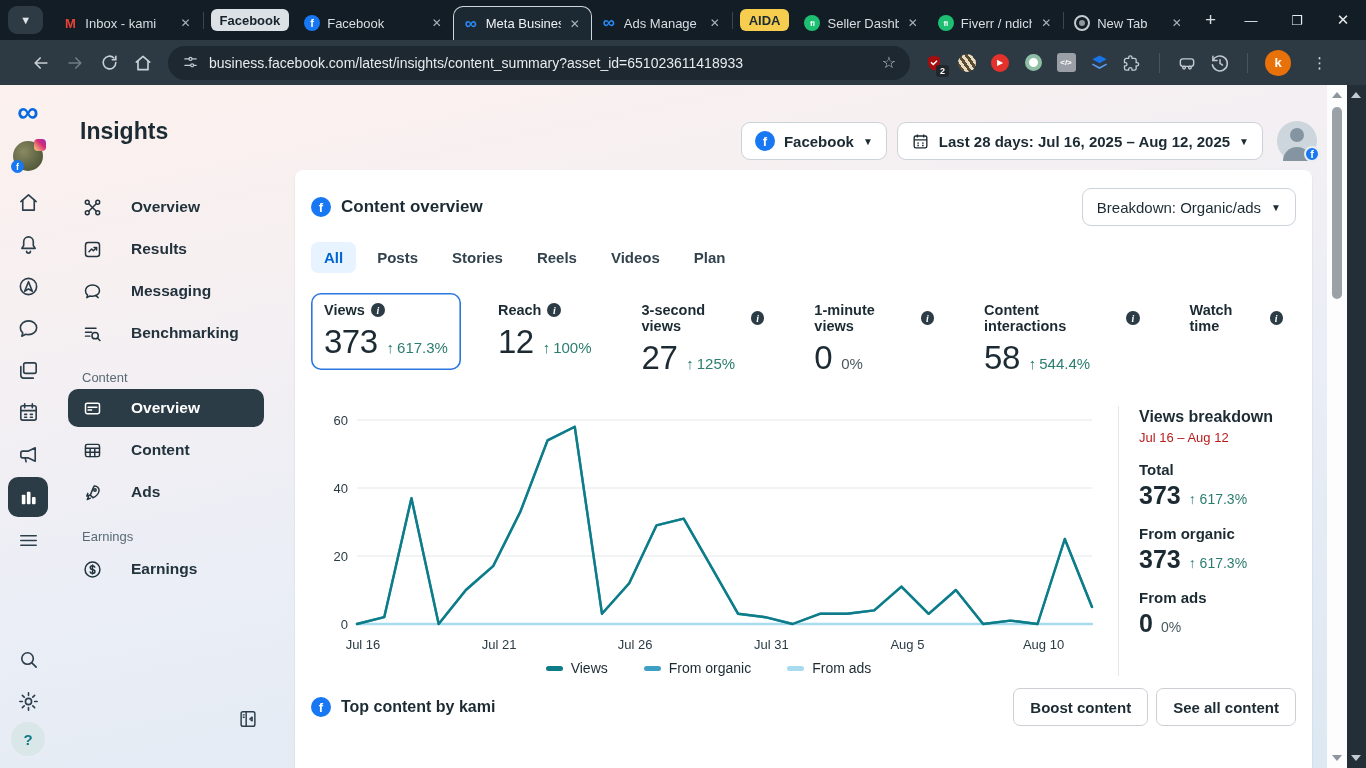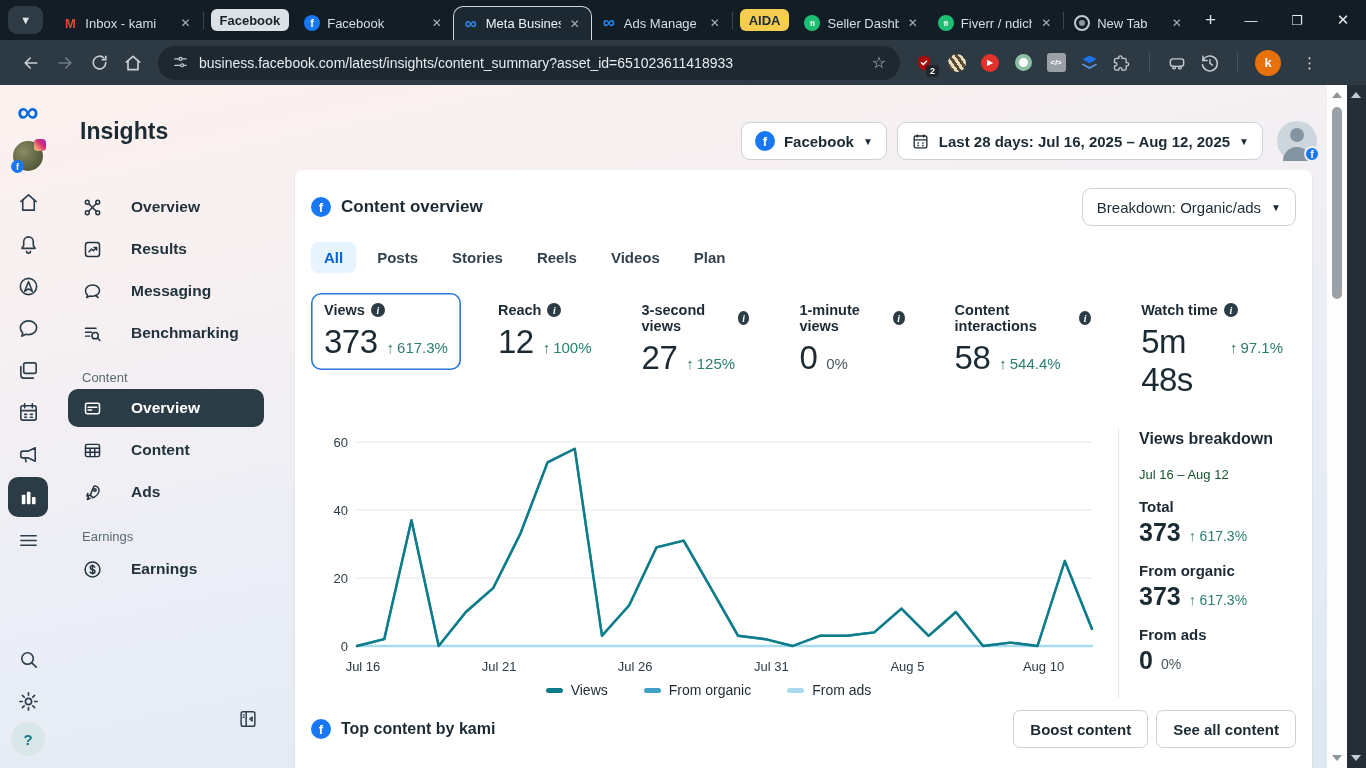--- a/index.html
+++ b/index.html
@@ -22,21 +22,21 @@
   .wincontrols { margin-left:auto; align-self:center; display:flex; align-items:center; gap:0; }
   .winbtn { width:46px; height:38px; display:flex; align-items:center; justify-content:center; color:#e8ecef; font-size:13px; }
   .favicon { width:16px; height:16px; border-radius:50%; display:flex; align-items:center; justify-content:center; font-weight:700; flex:none; }
   .fav-gmail { color:#ea4335; font-size:13px; }
   .fav-fb { background:#1877f2; color:#fff; font-size:11px; }
   .fav-meta { color:#2a8af5; font-size:17px; }
   .fav-fiverr { background:#1dbf73; color:#fff; font-size:8px; }
   .fav-chrome { border:2px solid #c3cad0; }
   .fav-chrome i { display:block; width:6px; height:6px; border-radius:50%; background:#8d969c; }
 
-  .toolbar { height:45px; background:#2d3a44; display:flex; align-items:center; padding:0 14px; }
+  .toolbar { height:45px; background:#2d3a44; display:flex; align-items:center; padding:0 24px; }
   .navbtn { width:34px; height:34px; display:flex; align-items:center; justify-content:center; color:#c8d0d5; }
   .navbtn.dim { color:#6f7b84; }
   .urlpill { width:742px; height:34px; background:#1d2830; border-radius:17px; display:flex; align-items:center; padding:0 14px; gap:10px; margin:0 8px; }
   .urltext { flex:1; font-size:14px; color:#e7ebee; white-space:nowrap; overflow:hidden; }
   .extrow { display:flex; align-items:center; gap:13px; margin-left:6px; }
   .ext { width:20px; height:20px; display:flex; align-items:center; justify-content:center; position:relative; }
   .badge2 { position:absolute; bottom:-4px; right:-5px; background:#20262b; color:#fff; font-size:9px; font-weight:700; padding:1px 4px; border-radius:3px; }
   .badger { width:18px; height:18px; border-radius:50%; background:repeating-linear-gradient(55deg,#e8dcc0 0 3px,#5c4b33 3px 6px); }
   .playext { width:18px; height:18px; border-radius:50%; background:#e3312b; color:#fff; font-size:8px; display:flex; align-items:center; justify-content:center; }
   .greenext { width:17px; height:17px; border-radius:50%; border:4px solid #8fbfa5; background:#fff; }
@@ -119,21 +119,21 @@
   .mdelta.flat { color:#4a5960; }
 
   .chart-section { display:flex; margin-top:20px; }
   .chart-col { flex:1; }
   .legend { display:flex; justify-content:center; gap:36px; margin-top:2px; }
   .legend-item { display:flex; align-items:center; gap:8px; font-size:14px; color:#1c2b33; }
   .legend-swatch { width:17px; height:5px; border-radius:3px; background:#0d7c87; }
 
   .vb-panel { width:186px; border-left:1px solid #e3e6ea; padding-left:20px; margin-left:12px; }
   .vb-title { font-size:16px; font-weight:700; margin-top:2px; }
-  .vb-range { font-size:13px; color:#14532d; margin-top:19px; margin-bottom:16px; }
+  .vb-range { font-size:13px; color:#b91c1c; margin-top:4px; margin-bottom:16px; }
   .vb-row { margin-bottom:15px; }
   .vb-label { font-size:15px; font-weight:700; }
   .vb-valrow { display:flex; align-items:baseline; gap:8px; margin-top:3px; }
   .vb-val { font-size:25px; font-weight:700; }
   .vb-delta { font-size:14px; color:#2b7d6f; }
   .vb-delta.flat { color:#4a5960; }
 
   .top-row { display:flex; align-items:center; margin-top:12px; }
   .top-title { display:flex; align-items:center; gap:10px; font-size:16px; font-weight:700; }
   .top-btns { margin-left:auto; display:flex; gap:8px; }
@@ -547,24 +547,20 @@
           </div>
         <div class="mvalrow">
             <span class="mval">58</span>
             <span class="mdelta"><span class="arr">↑</span><span>544.4%</span></span>
           </div>
       </div>
       <div class="metric">
         <div class="mlabel">
             <span>Watch time</span>
             <span class="info-i">i</span>
-          </div>
-        <div class="mvalrow">
-            <span class="mval">5m 48s</span>
-            <span class="mdelta"><span class="arr">↑</span><span>97.1%</span></span>
           </div>
       </div>
     </div>
 
     <div class="chart-section">
       <div class="chart-col">
         <svg id="views-chart" width="795" height="252" viewBox="0 0 795 252">
             <line x1="46" x2="781" y1="218" y2="218" stroke="#e5e7ea" stroke-width="1"></line>
             <text x="37" y="222.5" text-anchor="end" class="axis-text">0</text>
             <line x1="46" x2="781" y1="150" y2="150" stroke="#e5e7ea" stroke-width="1"></line>

